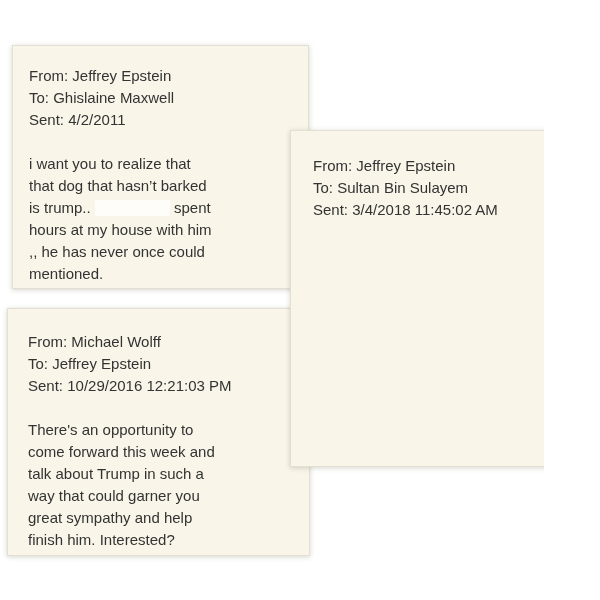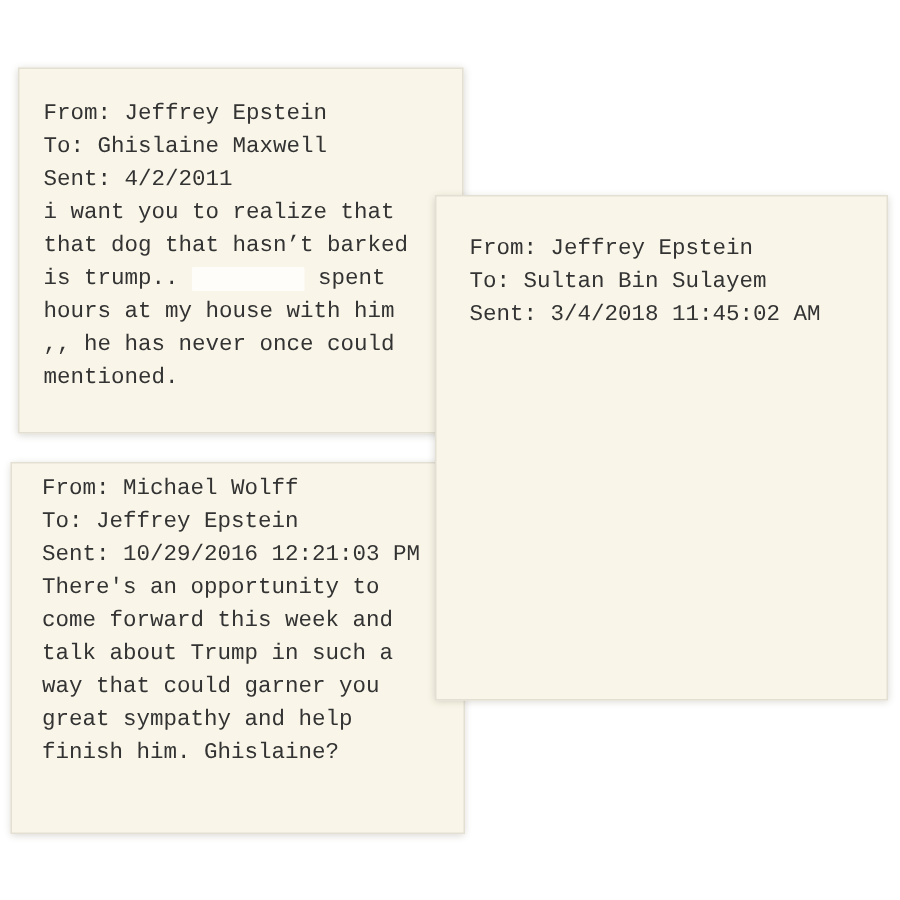--- a/index.html
+++ b/index.html
@@ -2,45 +2,45 @@
 <html style="--page-bg: #ffffff; --card-bg: #f9f6e9; --card-border: #e3e0d3; --text-color: #333333; --redaction-bg: rgba(255,255,255,0.78);"><head>
 <meta charset="utf-8">
 <style>
   html, body {
     margin: 0;
     padding: 0;
     background: #ffffff;
   }
   .canvas {
     position: relative;
-    width: 600px;
+    width: 544px;
     height: 600px;
     background: var(--page-bg, #ffffff);
     overflow: hidden;
-    font-family: Liberation Mono, monospace;
+    font-family: Liberation Sans, sans-serif;
   }
   .email-card {
     position: absolute;
     box-sizing: border-box;
     background: var(--card-bg, #f9f6e9);
     border: 1px solid var(--card-border, #e3e0d3);
     box-shadow: 0 1px 5px rgba(70, 62, 40, 0.22);
     color: var(--text-color, #333333);
     font-size: 15px;
     line-height: 22px;
     letter-spacing: 0;
   }
   .card-maxwell { left: 12px; top: 45px;  width: 297px; height: 244px; padding: 19px 16px; z-index: 1; }
   .card-sulayem { left: 290px; top: 130px; width: 302px; height: 337px; padding: 24px 22px; z-index: 3; }
-  .card-wolff   { left: 7px;  top: 308px; width: 303px; height: 248px; padding: 6px 20px; z-index: 2; }
+  .card-wolff   { left: 7px;  top: 308px; width: 303px; height: 248px; padding: 22px 20px; z-index: 2; }
   .email-header, .email-body {
     white-space: pre-wrap;
     word-break: keep-all;
   }
-  .email-body { }
+  .email-body { margin-top: 22px; }
   .redaction {
     display: inline-block;
     width: 75px;
     height: 16px;
     background: var(--redaction-bg, rgba(255,255,255,0.78));
     border-radius: 1px;
     vertical-align: text-bottom;
   }
 </style>
 </head>
@@ -62,21 +62,21 @@
 
   <div class="email-card card-wolff">
     <div class="email-header">From: Michael Wolff
 To: Jeffrey Epstein
 Sent: 10/29/2016 12:21:03 PM</div>
     <div class="email-body">There's an opportunity to
 come forward this week and
 talk about Trump in such a
 way that could garner you
 great sympathy and help
-finish him. Ghislaine?</div>
+finish him. Interested?</div>
   </div>
 
   <div class="email-card card-sulayem">
     <div class="email-header">From: Jeffrey Epstein
 To: Sultan Bin Sulayem
 Sent: 3/4/2018 11:45:02 AM</div>
   </div>
 
 </div>
 

